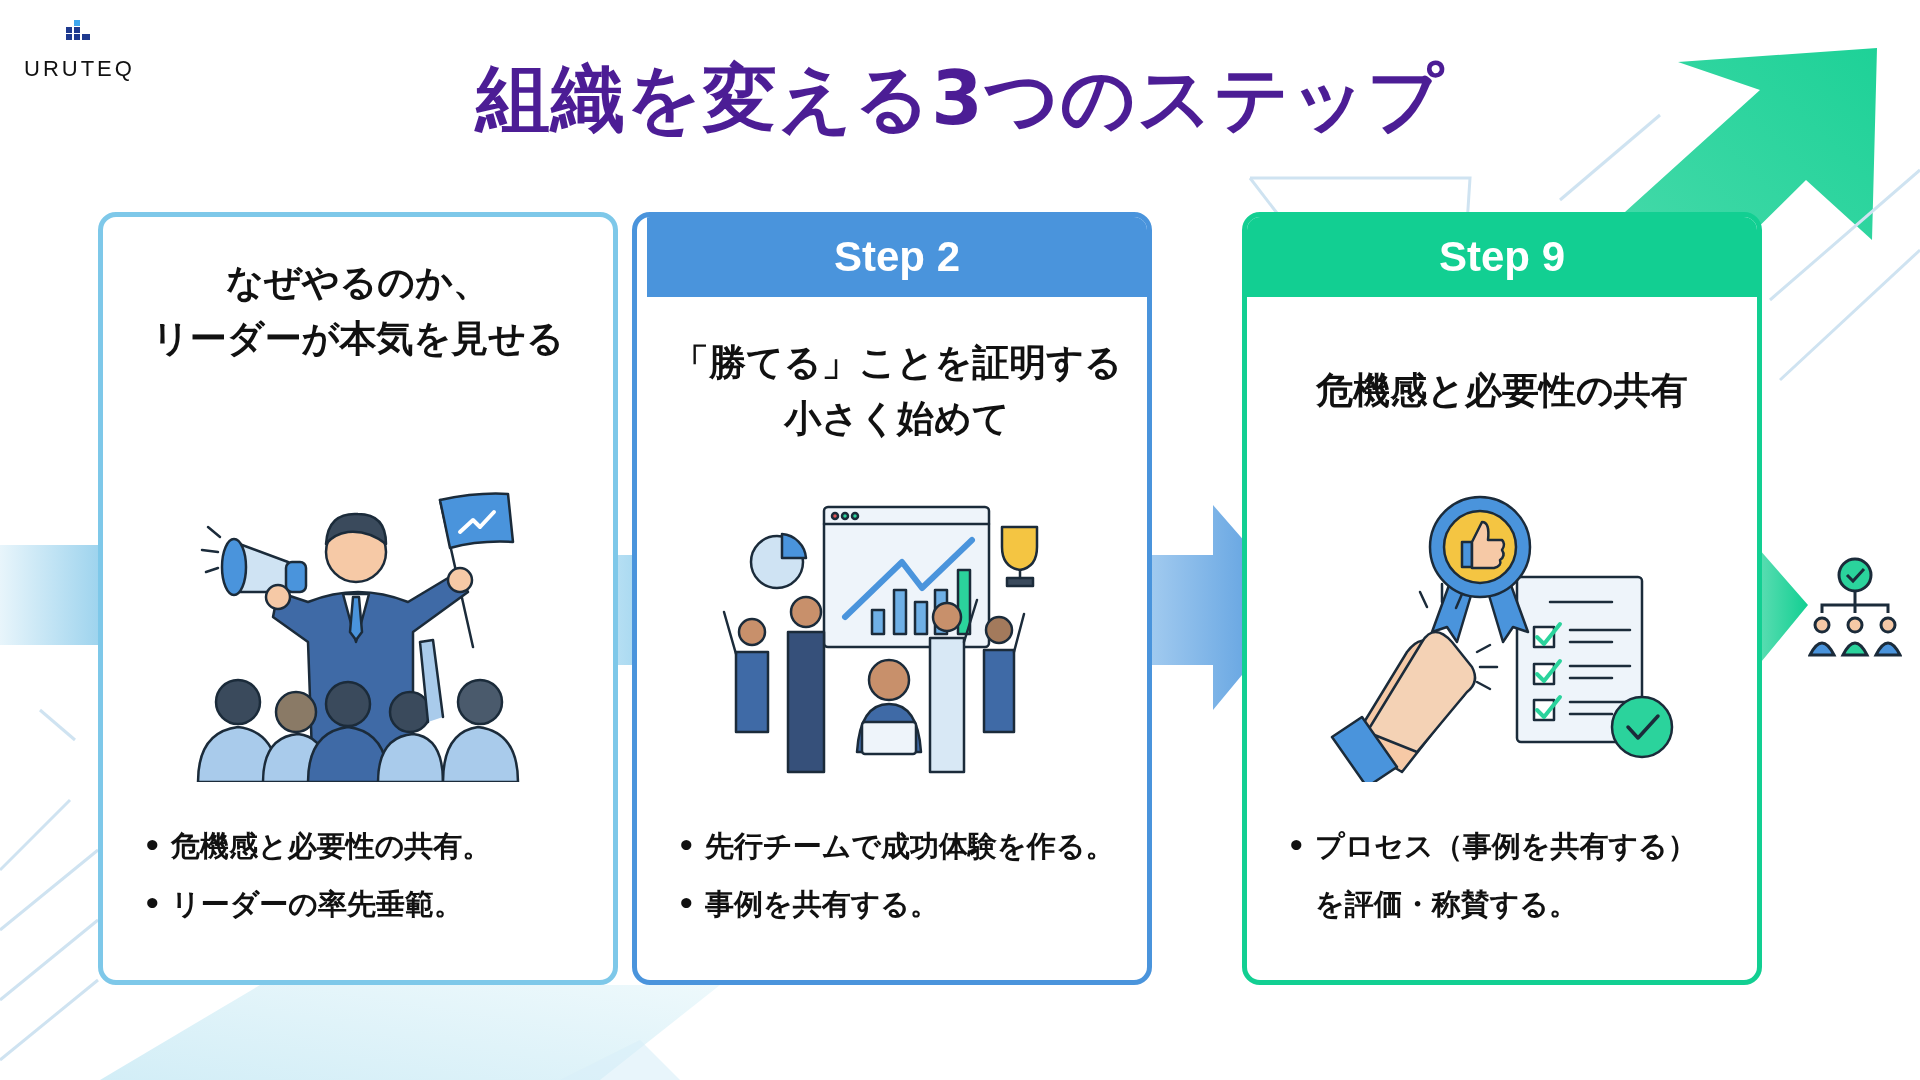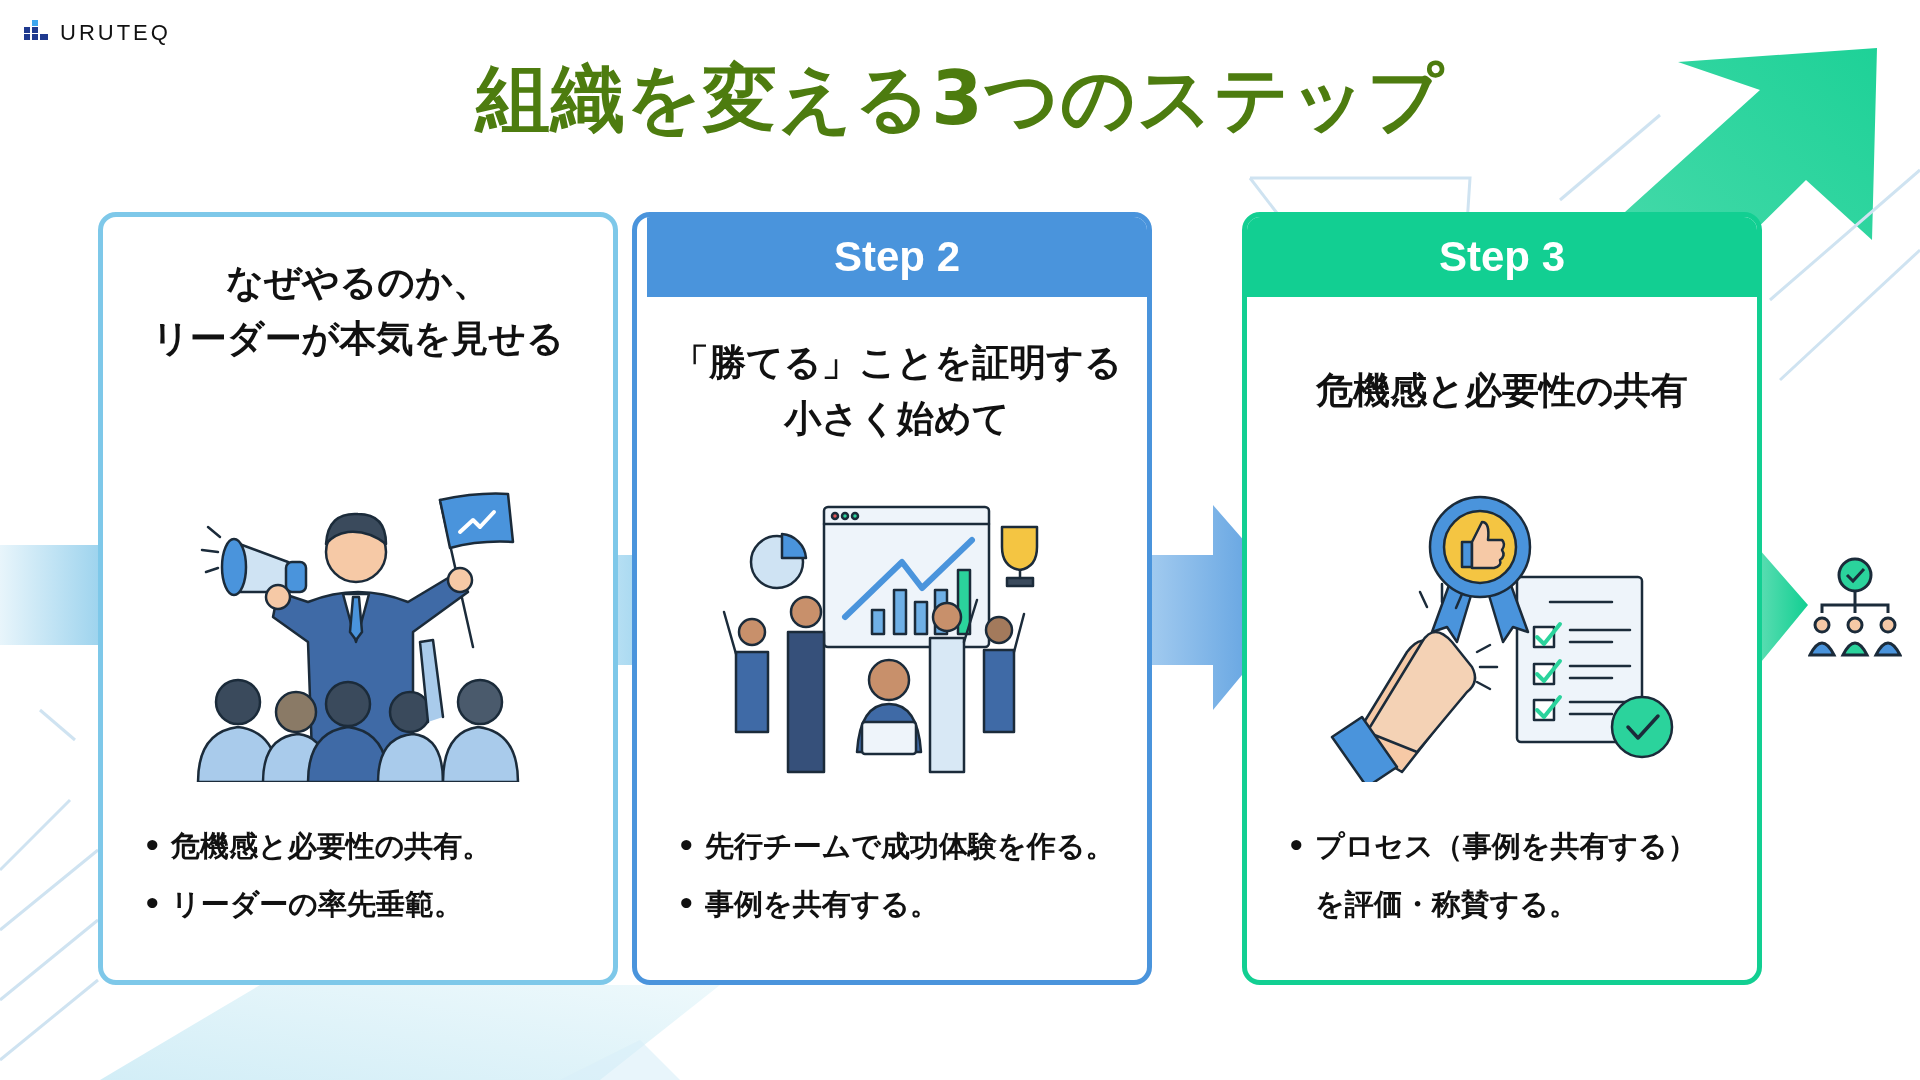--- a/index.html
+++ b/index.html
@@ -3,25 +3,25 @@
 <meta charset="utf-8">
 <style>
   html, body { margin:0; padding:0; }
   body {
     width:1920px; height:1080px; position:relative; overflow:hidden;
     background:#ffffff;
     font-family:"DejaVu Sans", "Liberation Sans", sans-serif;
     color:#111;
   }
   .bg { position:absolute; inset:0; z-index:0; }
-  .logo { position:absolute; left:24px; top:20px; display:flex; align-items:center; gap:10px; z-index:3; }
+  .logo { position:absolute; left:24px; top:20px; display:flex; align-items:center; gap:10px; z-index:3;flex-direction:column; }
   .logo-text { font-family:"Liberation Sans", sans-serif; font-size:22px; letter-spacing:3px; color:#111; }
   .title {
     position:absolute; left:0; right:0; top:50px; text-align:center; z-index:3;
-    font-size:74px; font-weight:bold; letter-spacing:1px; color:#4d7c0f;
+    font-size:74px; font-weight:bold; letter-spacing:1px; color:#4c1d95;
   }
   .card {
     position:absolute; top:212px; width:520px; height:773px; z-index:2;
     background:#fff; border:5px solid; border-radius:18px; box-sizing:border-box; overflow:hidden;
   }
   .card-head {
     height:80px; display:flex; align-items:center; justify-content:center;
     color:#fff; font-size:42px; font-weight:bold; font-family:"Liberation Sans", sans-serif;
   }
   .card-headline {
@@ -238,21 +238,21 @@
         <span>先行チームで成功体験を作る。</span>
       </div>
     <div class="bullet">
         <span class="dot">•</span>
         <span>事例を共有する。</span>
       </div>
   </div>
 </div>
 
 <div class="card" style="left:1242px; border-color:#12cf92;">
-  <div class="card-head" style="background:#12cf92;">Step 3</div>
+  <div class="card-head" style="background:#12cf92;">Step 9</div>
   <div class="card-headline">
     <div>危機感と必要性の共有</div>
   </div>
   <div class="card-illus">
     <svg width="380" height="300" viewBox="0 0 380 300">
       <g stroke="#1b2b3a" stroke-width="2.5" stroke-linecap="round" stroke-linejoin="round">
 
         <rect x="205" y="95" width="125" height="165" rx="4" fill="#eef4fa"></rect>
         <line x1="238" y1="120" x2="300" y2="120"></line>
         <rect x="222" y="145" width="20" height="20" fill="#fff"></rect>

